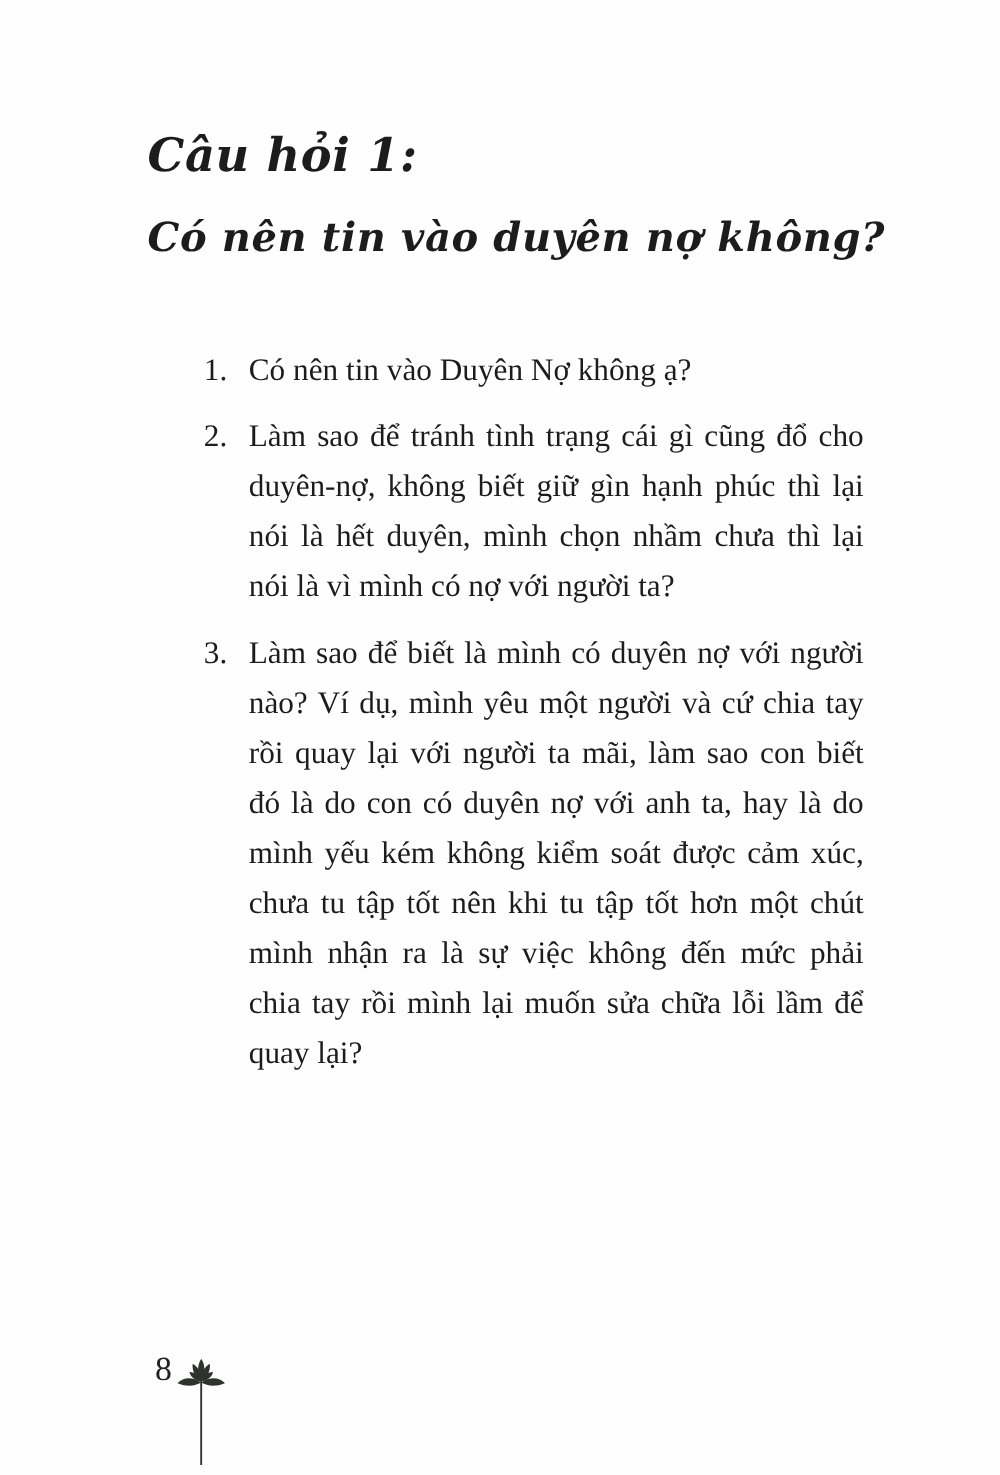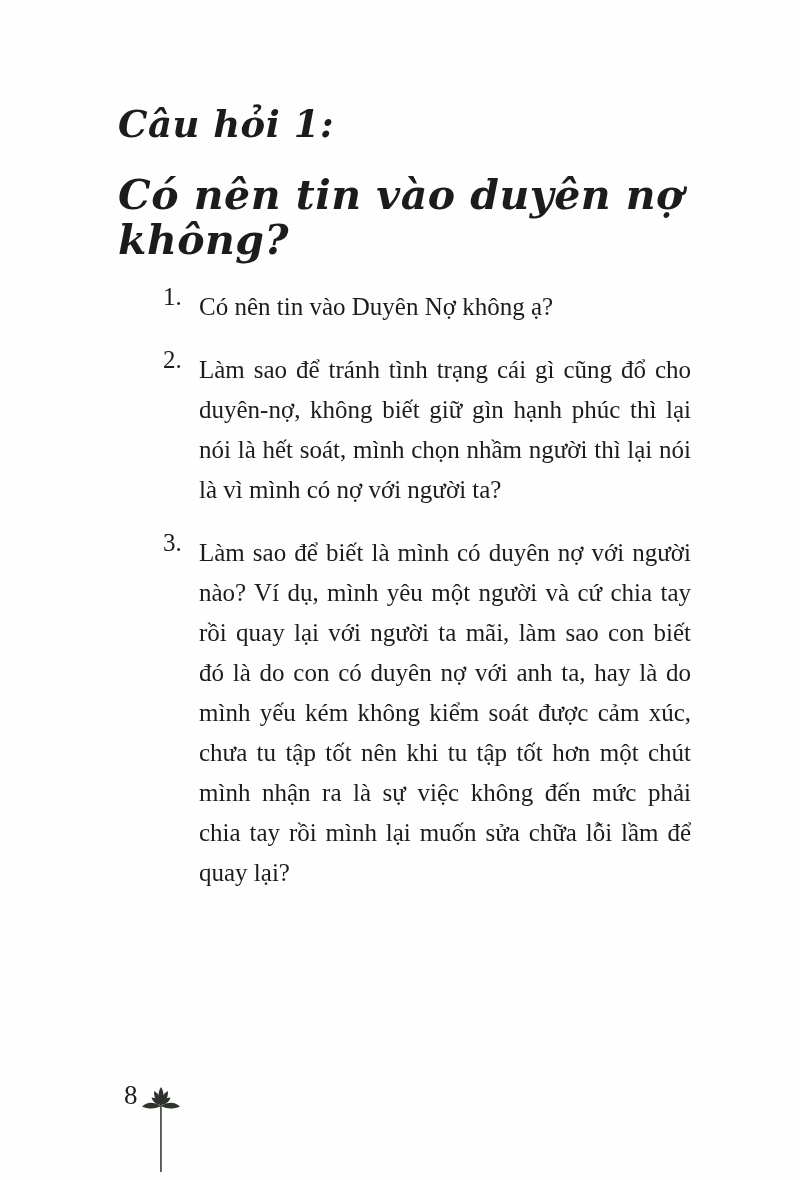--- a/index.html
+++ b/index.html
@@ -22,42 +22,42 @@
     font-weight: 700;
     font-size: 37px;
     line-height: 1.1;
     margin: 0;
     letter-spacing: 0.5px;
   }
   .heading-title {
     font-family: "DejaVu Serif", serif;
     font-style: italic;
     font-weight: 700;
-    font-size: 41px;
+    font-size: 32px;
     line-height: 1.1;
     margin: 28px 0 0 0;
     letter-spacing: 0.5px;
   }
 
   
   .content {
     position: absolute;
     left: 115px;
     top: 264px;
     width: 576px;
     font-size: 25px;
     line-height: 40px;
     text-align: justify;
   }
   .intro { margin: 0; }
 
   .q-list { list-style: none; margin: 10px 0 0 0; padding: 0; }
   .q-item { display: flex; margin-top: 13px; }
   .q-num  { flex: 0 0 36px; margin-left: 48px; text-align: left; }
-  .q-text { flex: 1; text-align: justify; margin-top: 10px; }
+  .q-text { flex: 1; text-align: justify; }
 
   
   .footer { position: absolute; left: 0; top: 1078px; width: 800px; height: 102px; }
   .page-number { position: absolute; left: 124px; top: 2px; font-size: 27px; color: #222; }
   .lotus { position: absolute; left: 141px; top: 3px; }
   .author {
     position: absolute; left: 193px; top: 6px;
     font-size: 23px; letter-spacing: 1.2px; color: #3a3a3a;
   }
 </style>
@@ -73,21 +73,21 @@
 
   <div class="content">
 
     <ol class="q-list">
       <li class="q-item">
         <span class="q-num">1.</span>
         <span class="q-text">Có nên tin vào Duyên Nợ không ạ?</span>
       </li>
       <li class="q-item">
         <span class="q-num">2.</span>
-        <span class="q-text">Làm sao để tránh tình trạng cái gì cũng đổ cho duyên-nợ, không biết giữ gìn hạnh phúc thì lại nói là hết soát, mình chọn nhầm người thì lại nói là vì mình có nợ với người ta?</span>
+        <span class="q-text">Làm sao để tránh tình trạng cái gì cũng đổ cho duyên-nợ, không biết giữ gìn hạnh phúc thì lại nói là hết duyên, mình chọn nhầm chưa thì lại nói là vì mình có nợ với người ta?</span>
       </li>
       <li class="q-item">
         <span class="q-num">3.</span>
         <span class="q-text">Làm sao để biết là mình có duyên nợ với người nào? Ví dụ, mình yêu một người và cứ chia tay rồi quay lại với người ta mãi, làm sao con biết đó là do con có duyên nợ với anh ta, hay là do mình yếu kém không kiểm soát được cảm xúc, chưa tu tập tốt nên khi tu tập tốt hơn một chút mình nhận ra là sự việc không đến mức phải chia tay rồi mình lại muốn sửa chữa lỗi lầm để quay lại?</span>
       </li>
     </ol>
   </div>
 
   <div class="footer">
     <span class="page-number">8</span>

